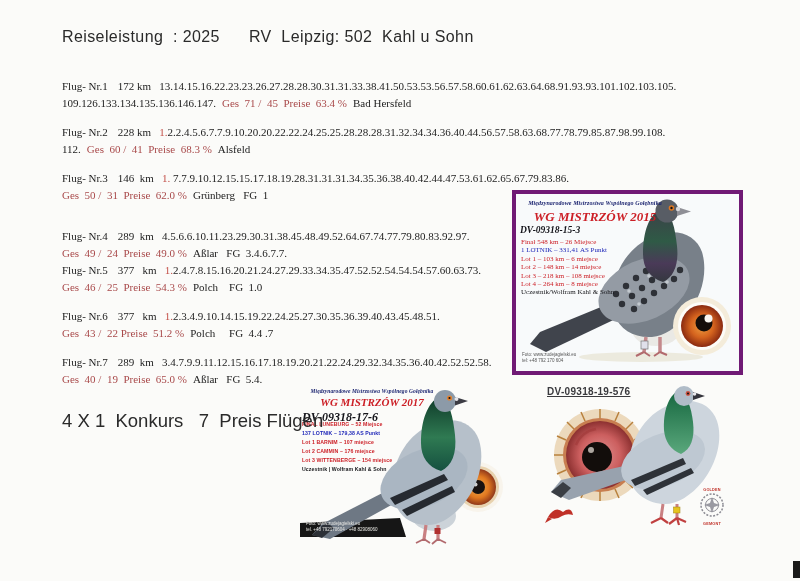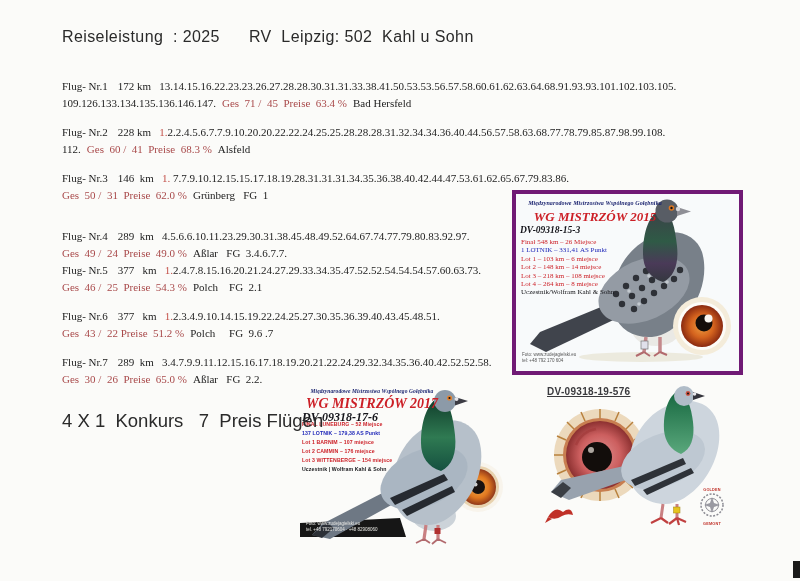--- a/index.html
+++ b/index.html
@@ -55,21 +55,21 @@
   .card-ring{
     position:absolute; left:4px; top:31px; width:150px; 
     font-family:"Liberation Serif", serif; font-style:italic; font-weight:bold;
     font-size:9.5px; color:#14141a; z-index:4;
   }
   .stats15{
     position:absolute; left:5px; top:44px; width:130px; z-index:4;
     font-family:"Liberation Serif", serif; font-size:7px; line-height:8.4px;
   }
   .card2017 .card-head{left:2px; top:2px; width:140px; font-size:5.5px;}
-  .card2017 .card-title{left:2px; top:10px; width:140px; font-size:14px;}
+  .card2017 .card-title{left:2px; top:10px; width:140px; font-size:11px;}
   .card2017 .card-ring{left:2px; top:24px; width:140px; font-size:12px;}
   .stats17{
     position:absolute; left:2px; top:34px; width:120px; z-index:4;
     font-size:5.2px; font-weight:bold; line-height:9px; letter-spacing:.1px;
   }
   .stat{white-space:nowrap;}
   .c-red{color:#cc1f26;}
   .c-blue{color:#1f27b8;}
   .c-black{color:#16161a;}
   .c-black15{color:#16161a; font-weight:normal;}
@@ -107,23 +107,23 @@
 
 <div class="page">
 
   <div class="title">Reiseleistung  : 2025      RV  Leipzig: 502  Kahl u Sohn</div>
 
   <div>
       <div class="flight" style="top: 78px;"><span class="seg-label">Flug- Nr.1</span><span class="seg-km">172 km</span><span class="seg-nums">13.14.15.16.22.23.23.26.27.28.28.30.31.31.33.38.41.50.53.53.56.57.58.60.61.62.63.64.68.91.93.93.101.102.103.105.</span><br><span class="seg-n2">109.126.133.134.135.136.146.147.</span><span class="seg-ges">Ges  71 /  45  Preise  63.4 %</span><span class="seg-tail">Bad Hersfeld</span></div>
       <div class="flight" style="top: 124px;"><span class="seg-label">Flug- Nr.2</span><span class="seg-km">228 km</span><span class="seg-lead">1.</span><span class="seg-nums">2.2.4.5.6.7.7.9.10.20.20.22.22.24.25.25.28.28.28.31.32.34.34.36.40.44.56.57.58.63.68.77.78.79.85.87.98.99.108.</span><br><span class="seg-n2">112.</span><span class="seg-ges">Ges  60 /  41  Preise  68.3 %</span><span class="seg-tail">Alsfeld</span></div>
       <div class="flight" style="top: 170px;"><span class="seg-label">Flug- Nr.3</span><span class="seg-km">146  km</span><span class="seg-lead">1. </span><span class="seg-nums">7.7.9.10.12.15.15.17.18.19.28.31.31.31.34.35.36.38.40.42.44.47.53.61.62.65.67.79.83.86.</span><br><span class="seg-ges">Ges  50 /  31  Preise  62.0 %</span><span class="seg-tail">Grünberg   FG  1</span></div>
       <div class="flight" style="top: 216px; margin-top: 12px;"><span class="seg-label">Flug- Nr.4</span><span class="seg-km">289  km</span><span class="seg-nums">4.5.6.6.10.11.23.29.30.31.38.45.48.49.52.64.67.74.77.79.80.83.92.97.</span><br><span class="seg-ges">Ges  49 /  24  Preise  49.0 %</span><span class="seg-tail">Aßlar   FG  3.4.6.7.7.</span></div>
-      <div class="flight" style="top: 262px;"><span class="seg-label">Flug- Nr.5</span><span class="seg-km">377   km</span><span class="seg-lead">1.</span><span class="seg-nums">2.4.7.8.15.16.20.21.24.27.29.33.34.35.47.52.52.54.54.54.57.60.63.73.</span><br><span class="seg-ges">Ges  46 /  25  Preise  54.3 %</span><span class="seg-tail">Polch    FG  2.1</span></div>
-      <div class="flight" style="top: 308px;"><span class="seg-label">Flug- Nr.6</span><span class="seg-km">377   km</span><span class="seg-lead">1.</span><span class="seg-nums">2.3.4.9.10.14.15.19.22.24.25.27.30.35.36.39.40.43.45.48.51.</span><br><span class="seg-ges">Ges  43 /  22 Preise  51.2 %</span><span class="seg-tail">Polch     FG  9.6 .7</span></div>
-      <div class="flight" style="top: 354px;"><span class="seg-label">Flug- Nr.7</span><span class="seg-km">289  km</span><span class="seg-nums">3.4.7.9.9.11.12.15.16.17.18.19.20.21.22.24.29.32.34.35.36.40.42.52.52.58.</span><br><span class="seg-ges">Ges  30 /  26  Preise  65.0 %</span><span class="seg-tail">Aßlar   FG  2.2.</span></div>
+      <div class="flight" style="top: 262px;"><span class="seg-label">Flug- Nr.5</span><span class="seg-km">377   km</span><span class="seg-lead">1.</span><span class="seg-nums">2.4.7.8.15.16.20.21.24.27.29.33.34.35.47.52.52.54.54.54.57.60.63.73.</span><br><span class="seg-ges">Ges  46 /  25  Preise  54.3 %</span><span class="seg-tail">Polch    FG  1.0</span></div>
+      <div class="flight" style="top: 308px;"><span class="seg-label">Flug- Nr.6</span><span class="seg-km">377   km</span><span class="seg-lead">1.</span><span class="seg-nums">2.3.4.9.10.14.15.19.22.24.25.27.30.35.36.39.40.43.45.48.51.</span><br><span class="seg-ges">Ges  43 /  22 Preise  51.2 %</span><span class="seg-tail">Polch     FG  4.4 .7</span></div>
+      <div class="flight" style="top: 354px;"><span class="seg-label">Flug- Nr.7</span><span class="seg-km">289  km</span><span class="seg-nums">3.4.7.9.9.11.12.15.16.17.18.19.20.21.22.24.29.32.34.35.36.40.42.52.52.58.</span><br><span class="seg-ges">Ges  40 /  19  Preise  65.0 %</span><span class="seg-tail">Aßlar   FG  5.4.</span></div>
     </div>
 
   <div class="summary">4 X 1  Konkurs   7  Preis Flügen</div>
 
   <div class="card2015">
     <div class="card-head">Międzynarodowe Mistrzostwa Wspólnego Gołębnika</div>
     <div class="card-title">WG MISTRZÓW 2015</div>
     <div class="card-ring">DV-09318-15-3</div>
     <div class="stats15" id="stats-2015">
         <div class="stat c-red">Finał 548 km – 26 Miejsce</div>

